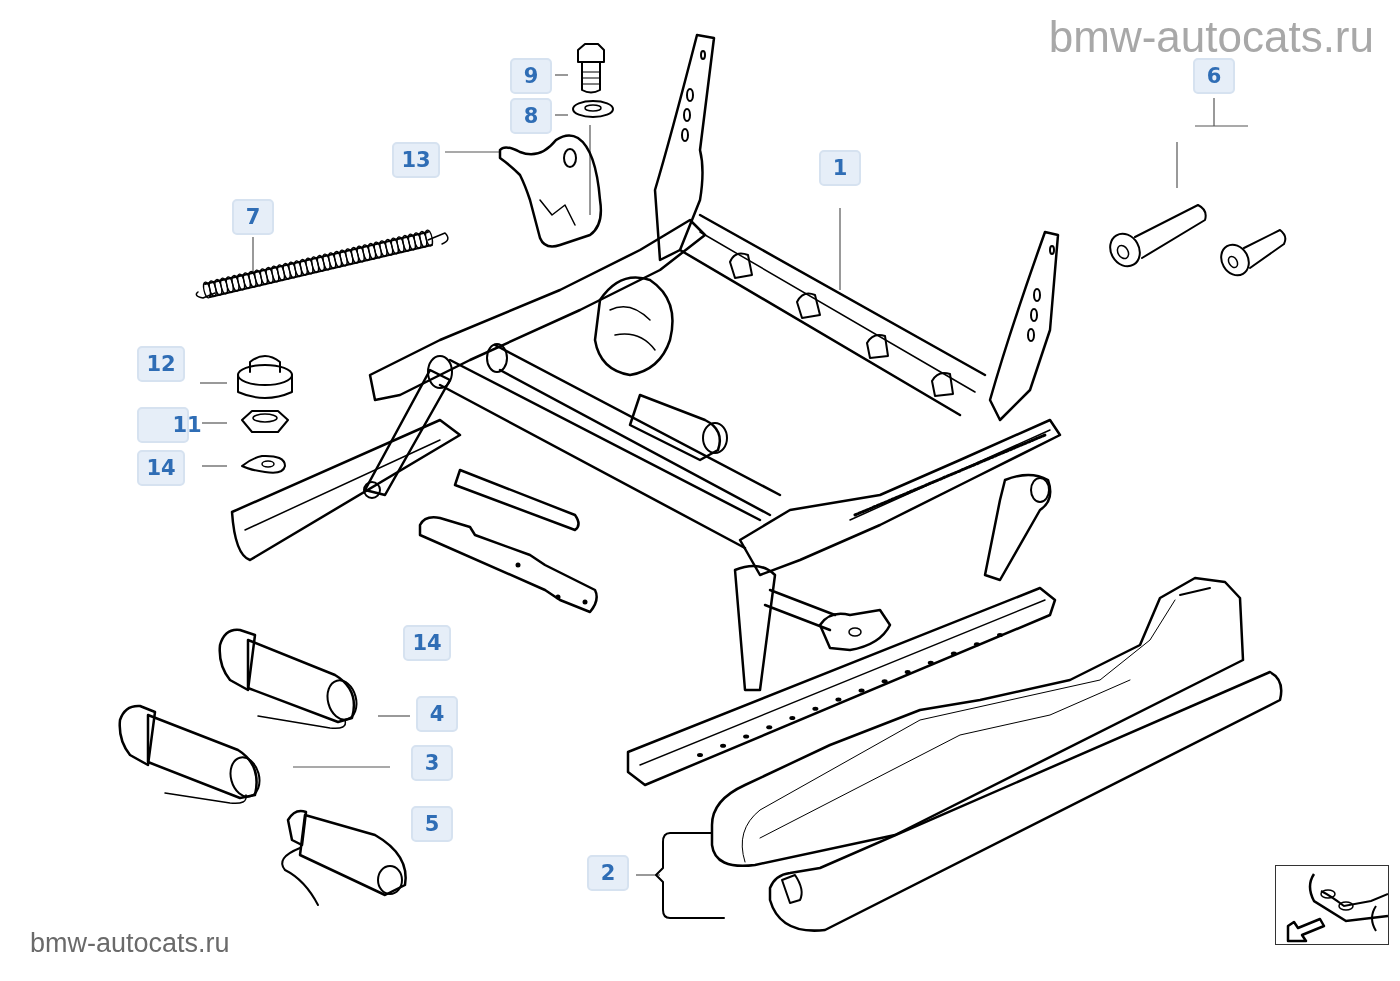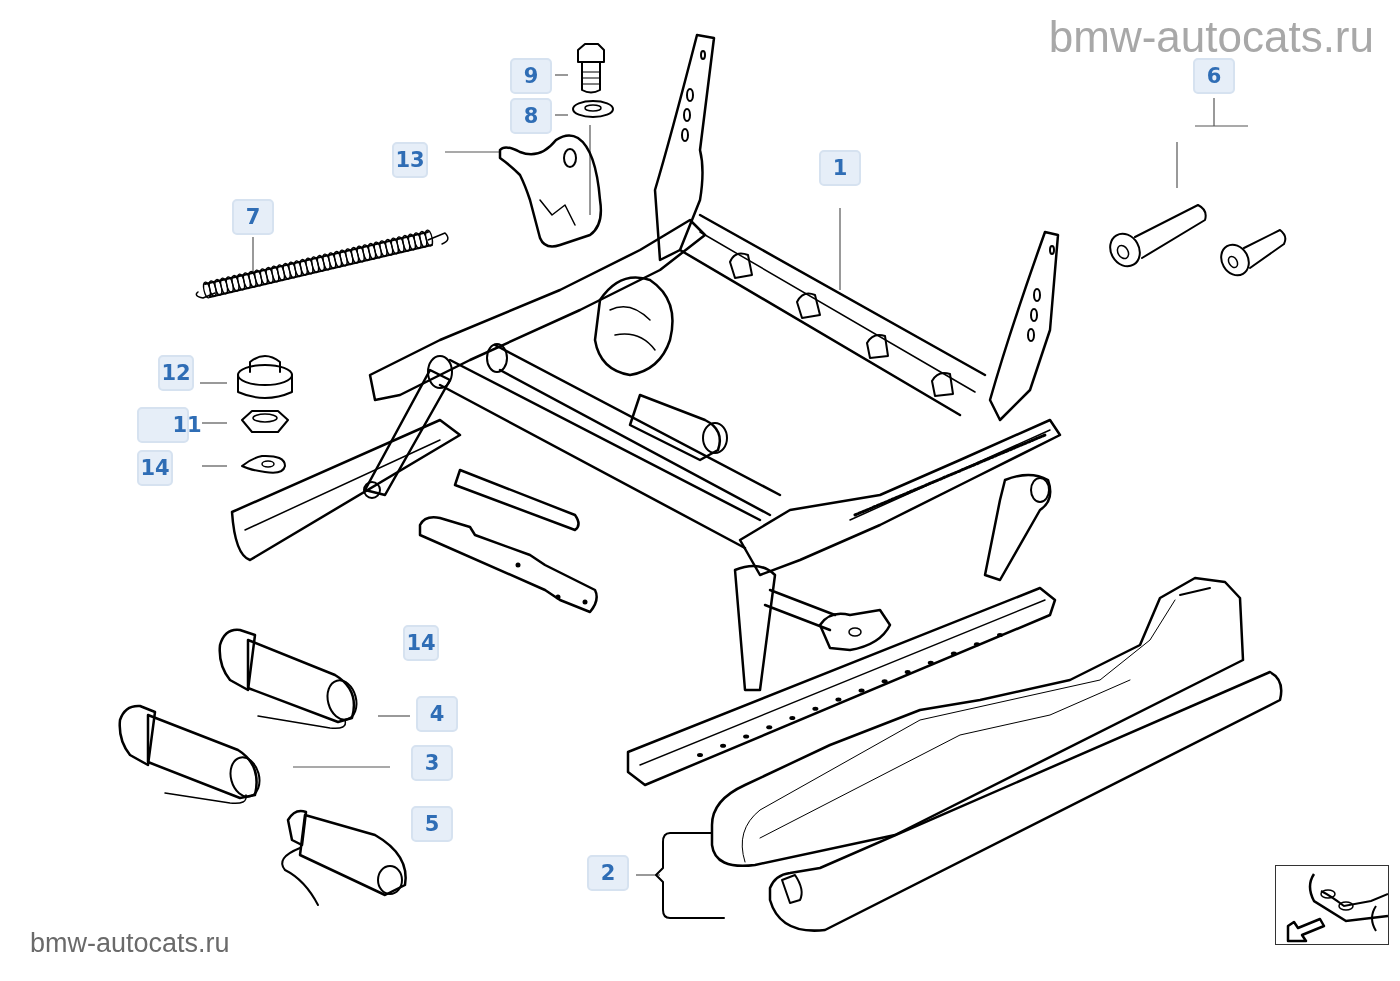--- a/index.html
+++ b/index.html
@@ -1,21 +1,21 @@
 <!DOCTYPE html>
 <html><head>
 <meta charset="utf-8">
 <style>
   html, body { margin:0; padding:0; background:#ffffff; }
   body { width:1400px; height:981px; position:relative; overflow:hidden; font-family:"Liberation Sans", sans-serif; }
   .watermark { position:absolute; font-family:"Liberation Sans", sans-serif; font-weight:normal; color:#a9a9a9; white-space:nowrap; }
   .wm-top { right:26px; top:12px; font-size:44px; color:#a8a8a8; }
   .wm-bottom { left:30px; top:928px; font-size:27px; color:#6a6a6a; }
   .callout { position:absolute; width:42px; height:36px; box-sizing:border-box; border:2px solid #d6e2f0; border-radius:5px; background:#e6eef8; color:#2f6db5; font-family:"DejaVu Sans", sans-serif; font-weight:bold; font-size:21px; display:flex; align-items:center; justify-content:center; cursor:pointer; }
-  .callout.wide { width:36px; }
+  .callout.wide { width:48px; }
   svg.art { position:absolute; left:0; top:0; }
   .ln { stroke:#000; fill:none; stroke-linecap:round; stroke-linejoin:round; }
   .lead { stroke:#555; stroke-width:1.2; fill:none; }
   .nav-thumb { position:absolute; left:1275px; top:865px; width:114px; height:80px; box-sizing:border-box; border:1.5px solid #333; background:#fff; cursor:pointer; }
 </style>
 </head>
 <body>
 
 <div class="watermark wm-top">bmw-autocats.ru</div>
 <div class="watermark wm-bottom">bmw-autocats.ru</div>
@@ -246,21 +246,21 @@
     <path class="ln" stroke-width="2" d="M300 848 Q275 858 285 870 Q305 880 318 905"></path>
   </g>
 </svg>
 
 <div class="callout" style="left:510px;top:58px;">9</div>
 <div class="callout" style="left:510px;top:98px;">8</div>
 <div class="callout wide" style="left:392px;top:142px;">13</div>
 <div class="callout" style="left:232px;top:199px;">7</div>
 <div class="callout" style="left:819px;top:150px;">1</div>
 <div class="callout" style="left:1193px;top:58px;">6</div>
-<div class="callout wide" style="left:137px;top:355px;margin-left:21px;">12</div>
+<div class="callout wide" style="left:137px;top:346px;">12</div>
 <div class="callout wide" style="left:137px;top:407px;padding-left:48px;">11</div>
 <div class="callout wide" style="left:137px;top:450px;">14</div>
 <div class="callout wide" style="left:403px;top:625px;text-align:right;">14</div>
 <div class="callout" style="left:416px;top:696px;">4</div>
 <div class="callout" style="left:411px;top:745px;">3</div>
 <div class="callout" style="left:411px;top:806px;">5</div>
 <div class="callout" style="left:587px;top:855px;">2</div>
 
 <div class="nav-thumb">
   <svg width="112" height="78" viewBox="0 0 112 78">

